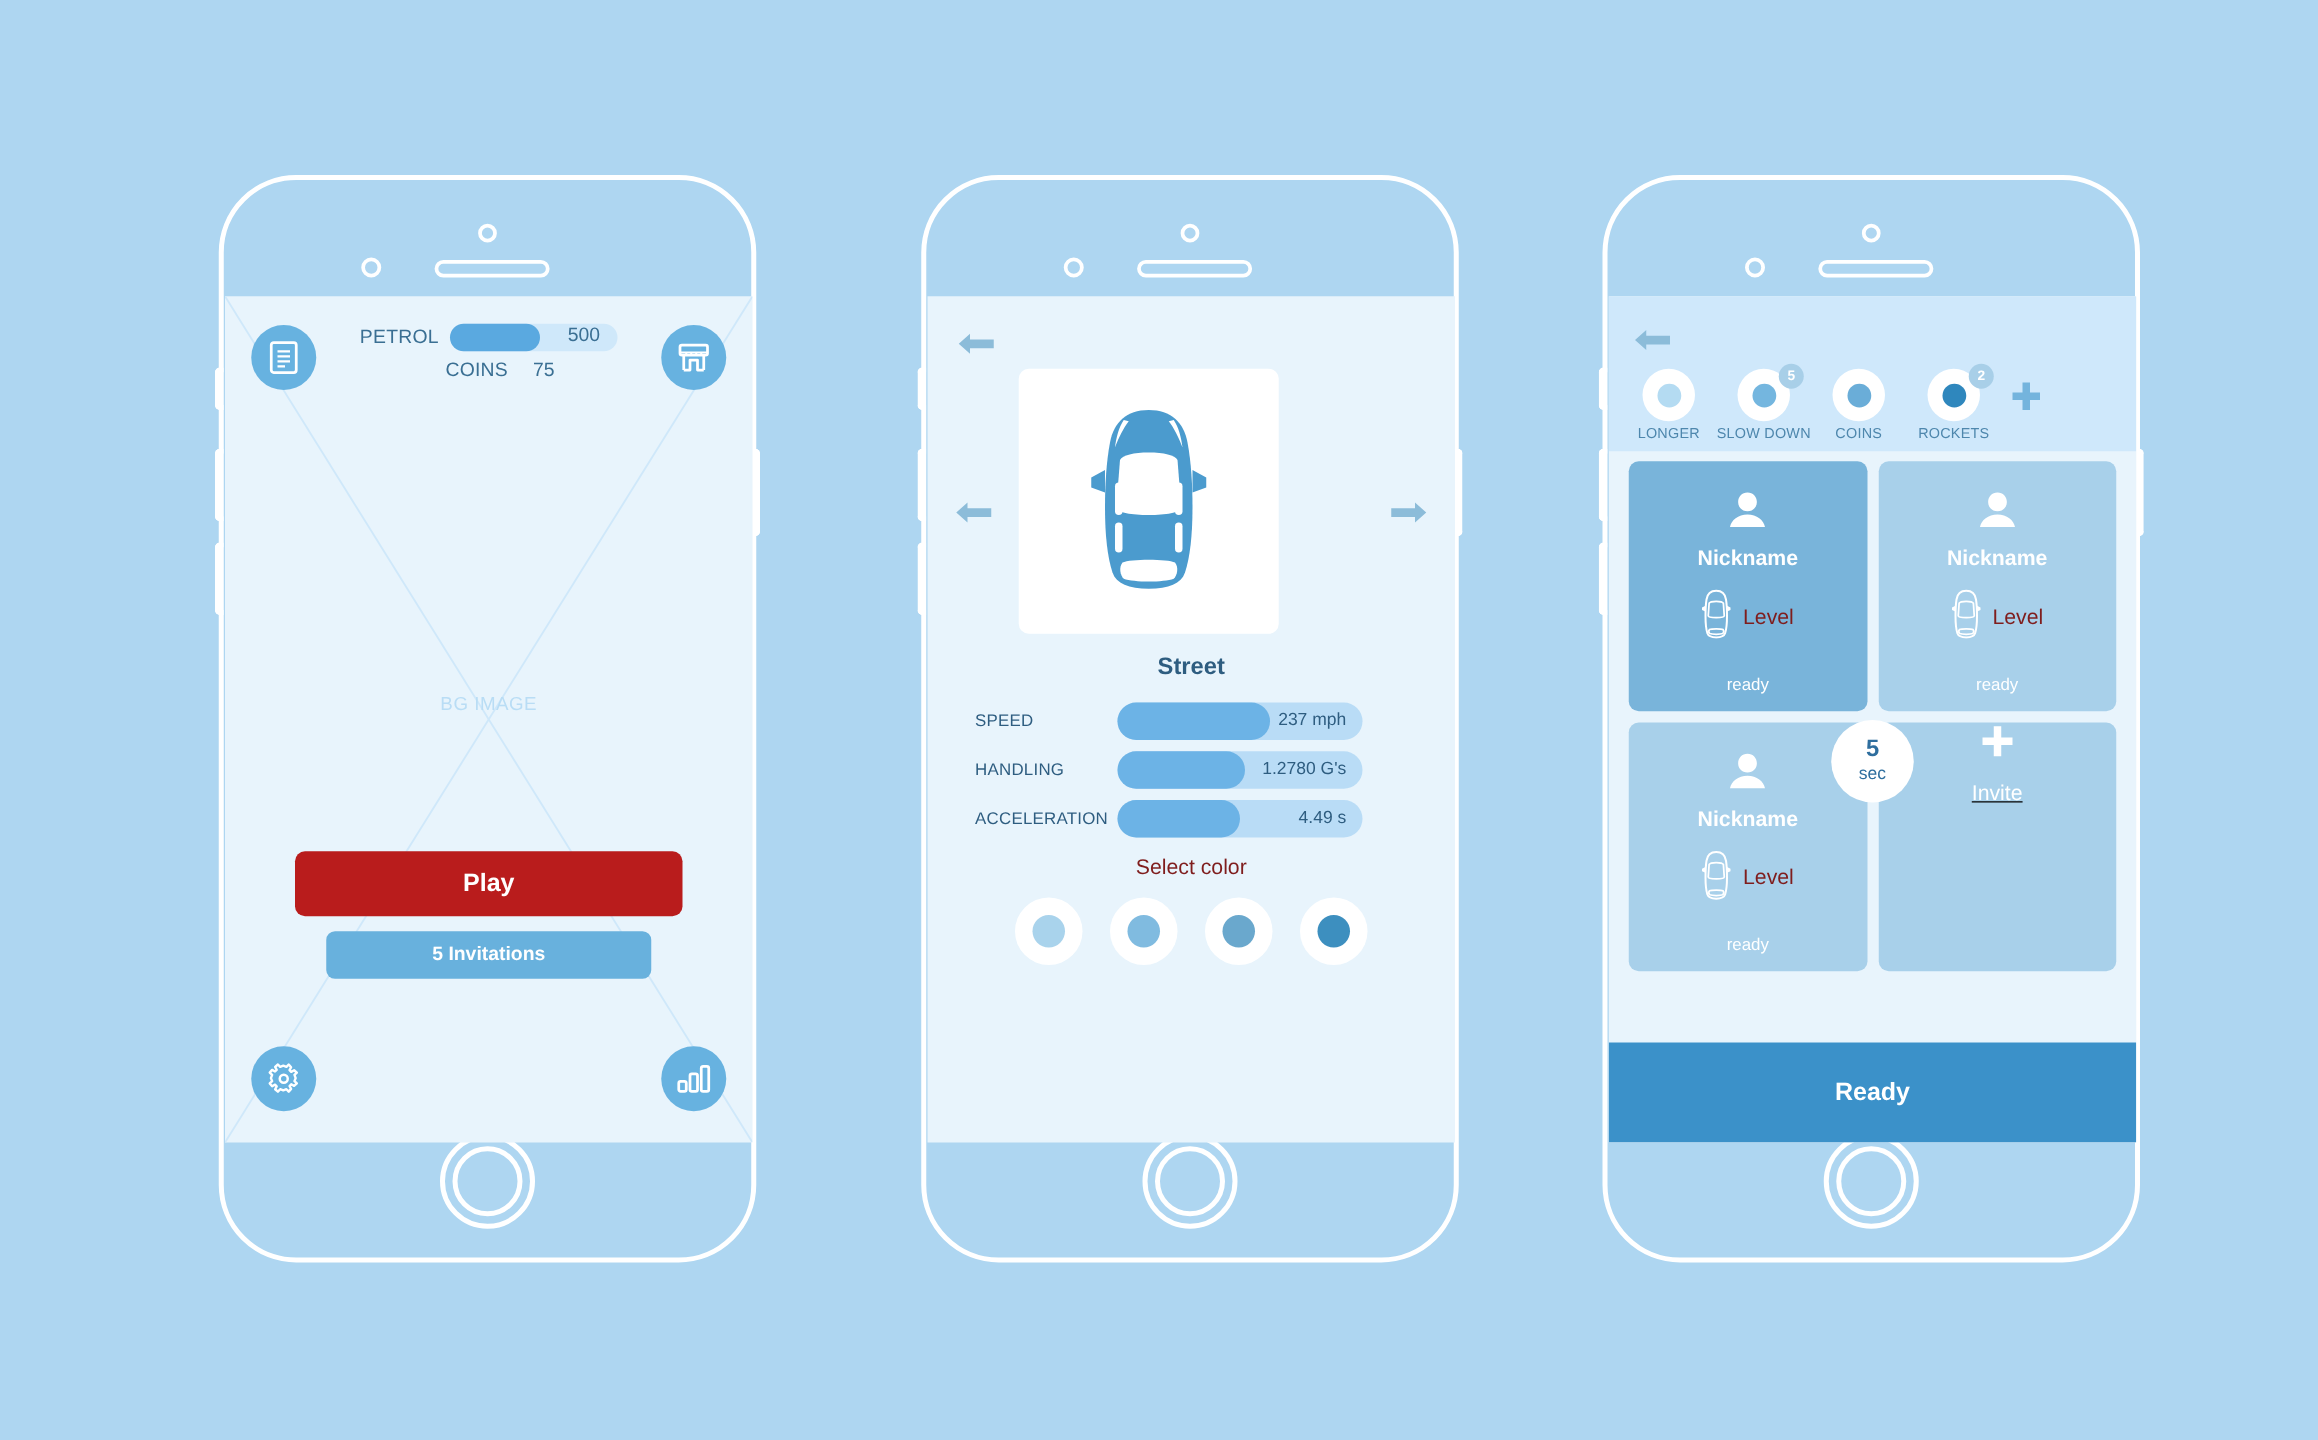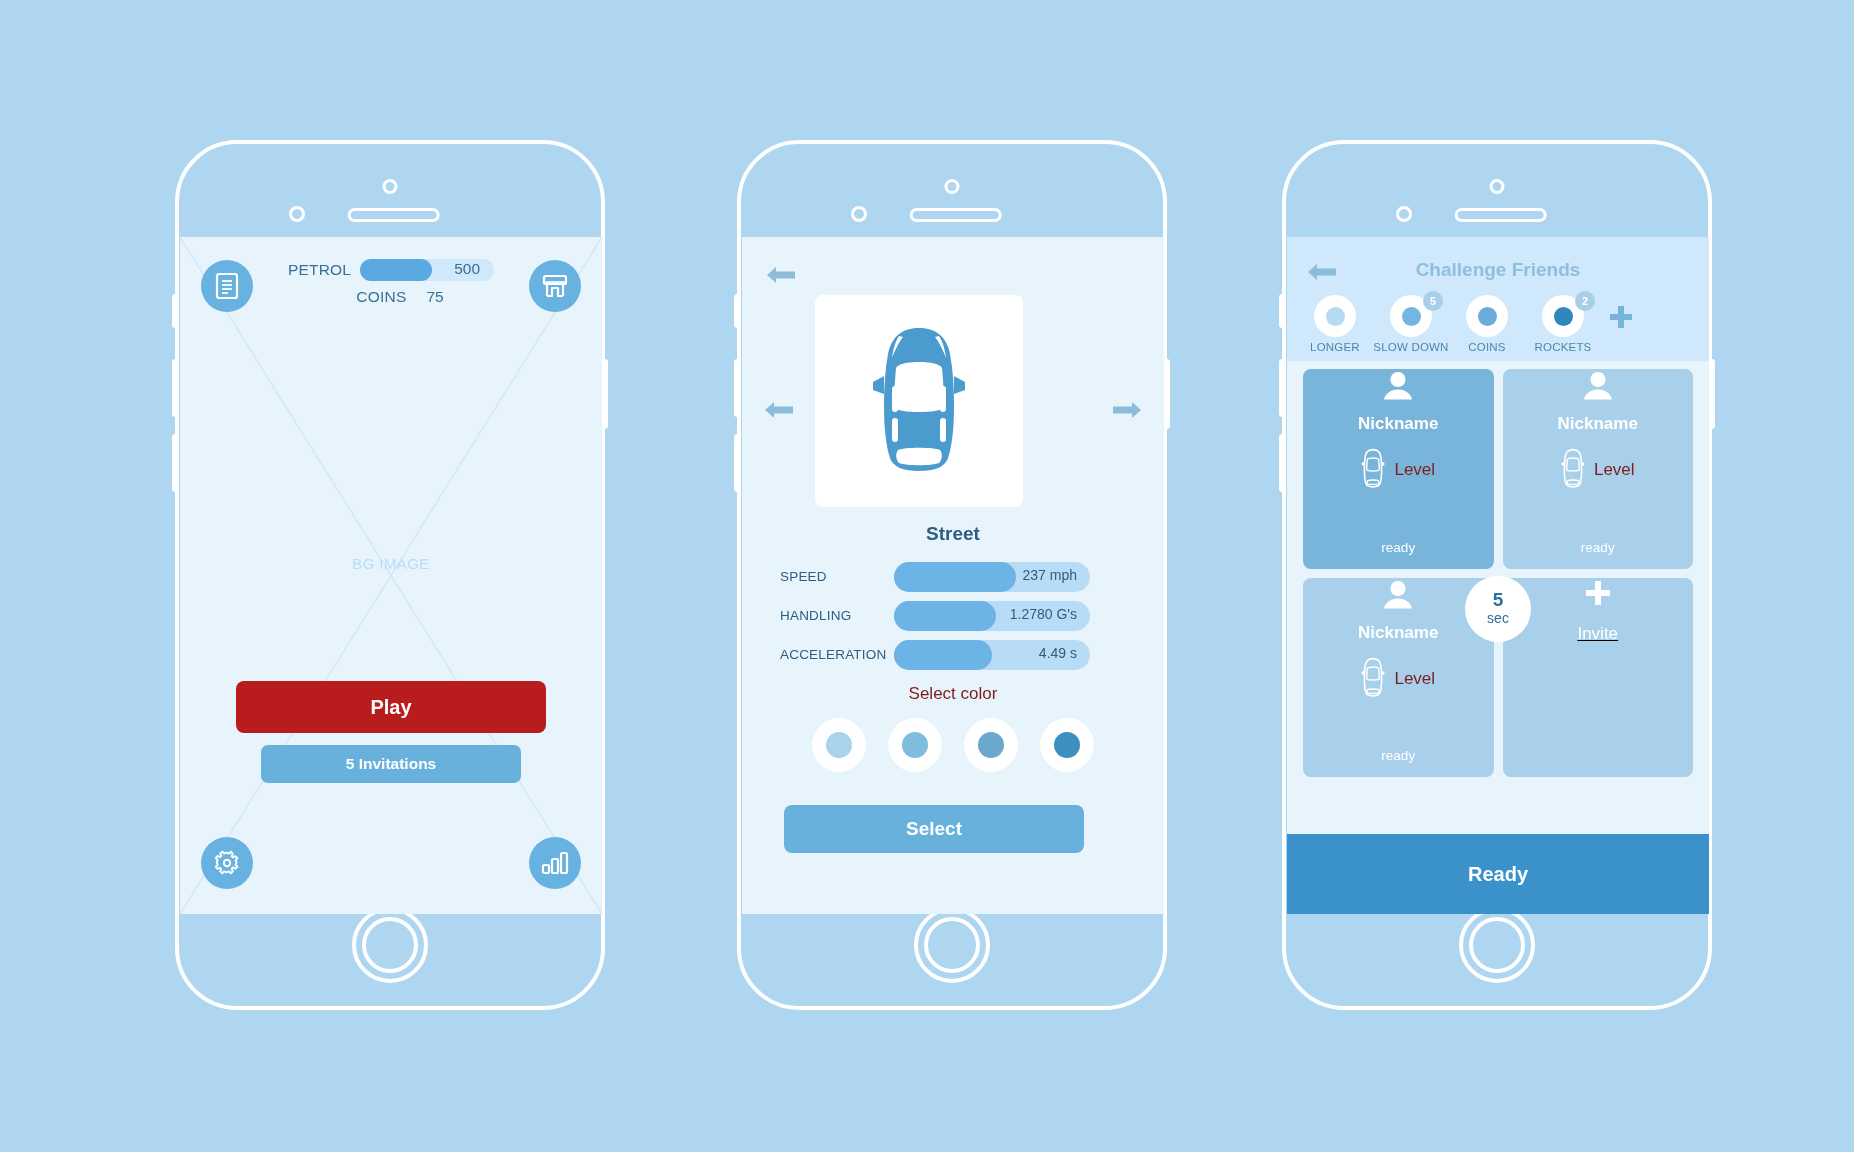--- a/index.html
+++ b/index.html
@@ -222,20 +222,21 @@
 
   .grid {
     position: absolute; top: 132px; left: 16px;
     width: 390px; height: 408px;
     display: grid; grid-template-columns: 1fr 1fr; grid-template-rows: 1fr 1fr;
     gap: 9px;
   }
   .fcard {
     border-radius: 8px; background: #a8d0ea; position: relative;
     display:flex; flex-direction:column; align-items:center;
+    padding-top: 22px;
   }
   .fcard.active { background: #79b4da; }
   .f-nick { color:#ffffff; font-size: 17px; font-weight: bold; margin-top: 7px; }
   .f-level-row { display:flex; align-items:center; gap: 9px; margin-top: 14px; }
   .f-level { color:#7f1d1d; font-size: 17px; }
   .f-ready {
     position: absolute; bottom: 14px; left: 0; width: 100%;
     text-align: center; color: #ffffff; font-size: 13.5px;
   }
   .fcard.invite { padding-top: 0; text-decoration: underline; }
@@ -435,21 +436,20 @@
             <i id="c1" style="background: rgb(128, 187, 224);"></i>
           </span>
         <span class="swatch">
             <i id="c2" style="background: rgb(106, 168, 205);"></i>
           </span>
         <span class="swatch">
             <i id="c3" style="background: rgb(61, 143, 191);"></i>
           </span>
       </div>
 
-      <div class="btn-select">Select</div>
     </div>
   </div>
 
   <div class="phone" id="phone-3">
     <div class="cam"></div>
     <div class="speaker"></div>
     <div class="sensor"></div>
     <div class="side-btn sb1"></div>
     <div class="side-btn sb2"></div>
     <div class="side-btn sb3"></div>
@@ -460,21 +460,20 @@
 
     <div class="screen">
       <div class="s3-head">
         <div class="s3-back">
           <span>
             <svg width="34" height="22" viewBox="0 0 34 22">
               <path d="M12 3 L3 11 L12 19 V14.5 H31 V7.5 H12 Z" fill="#8cbcd9"></path>
             </svg>
           </span>
         </div>
-        <div class="s3-title">Challenge Friends</div>
 
         <div class="powerups">
           <div class="pw">
             <span class="pw-disc">
                 <i id="p0" style="background: rgb(180, 219, 242);"></i>
               </span>
             <span class="pw-label">LONGER</span>
           </div>
           <div class="pw">
             <span class="pw-disc">

